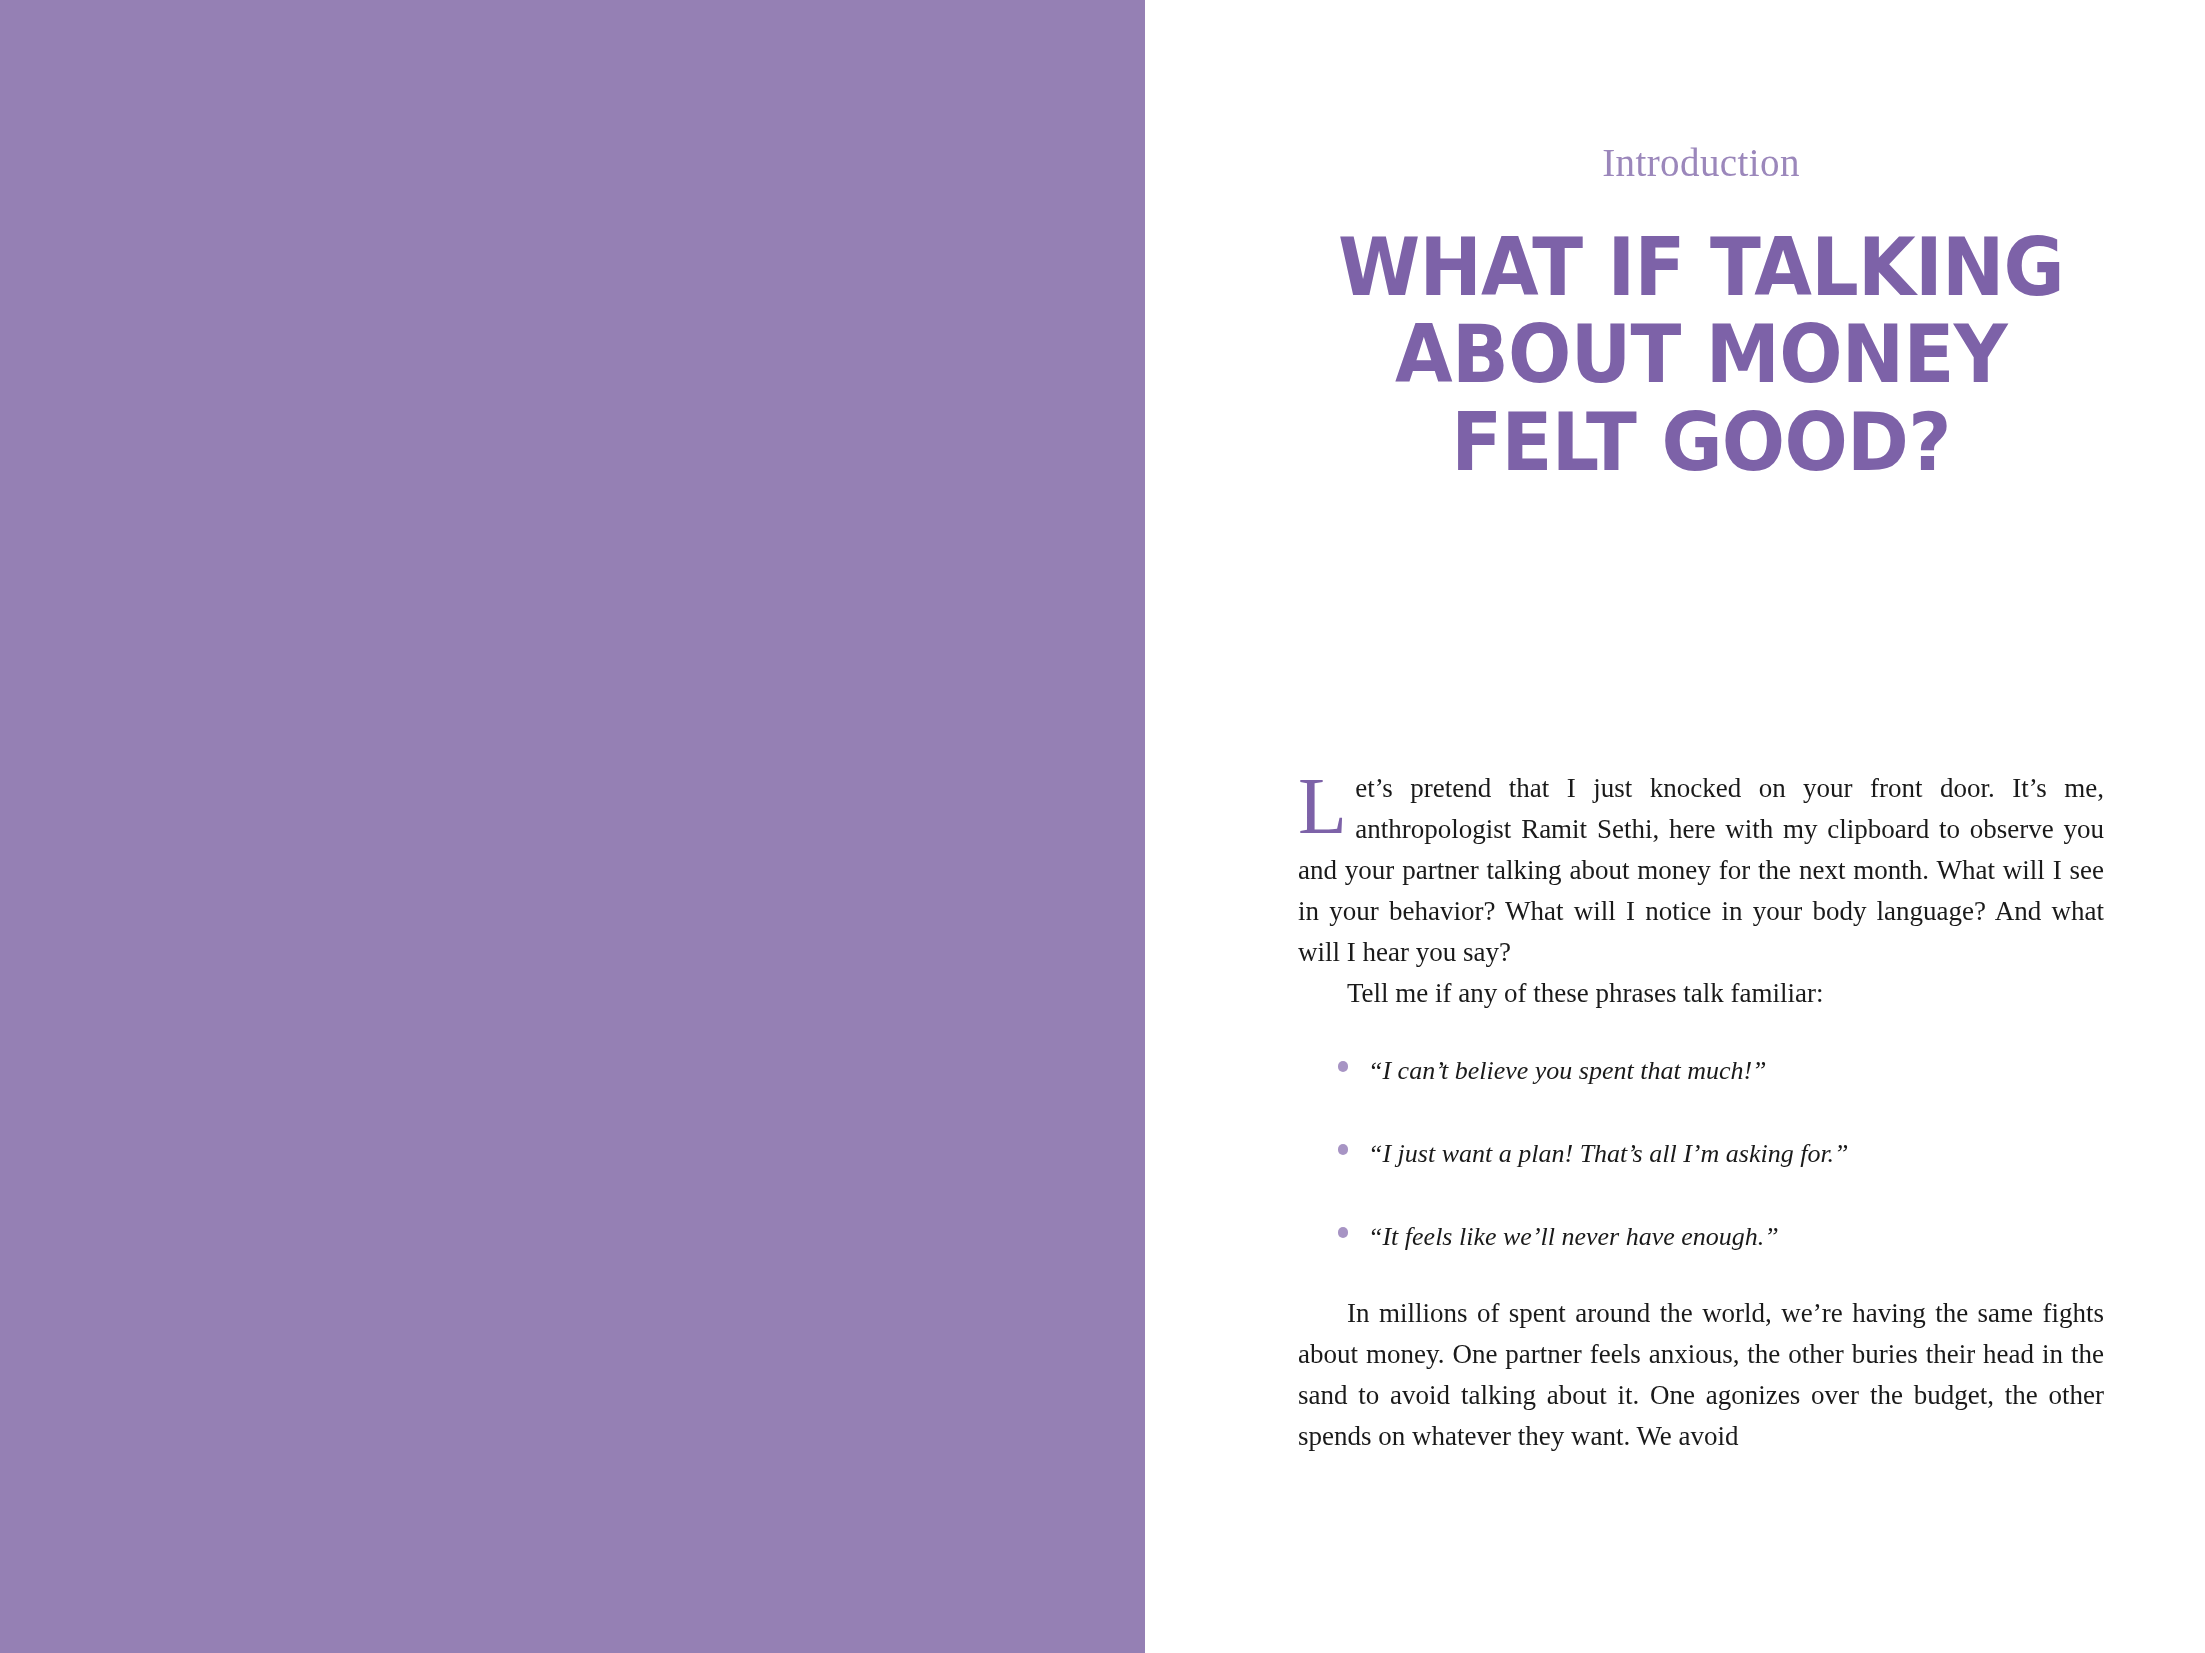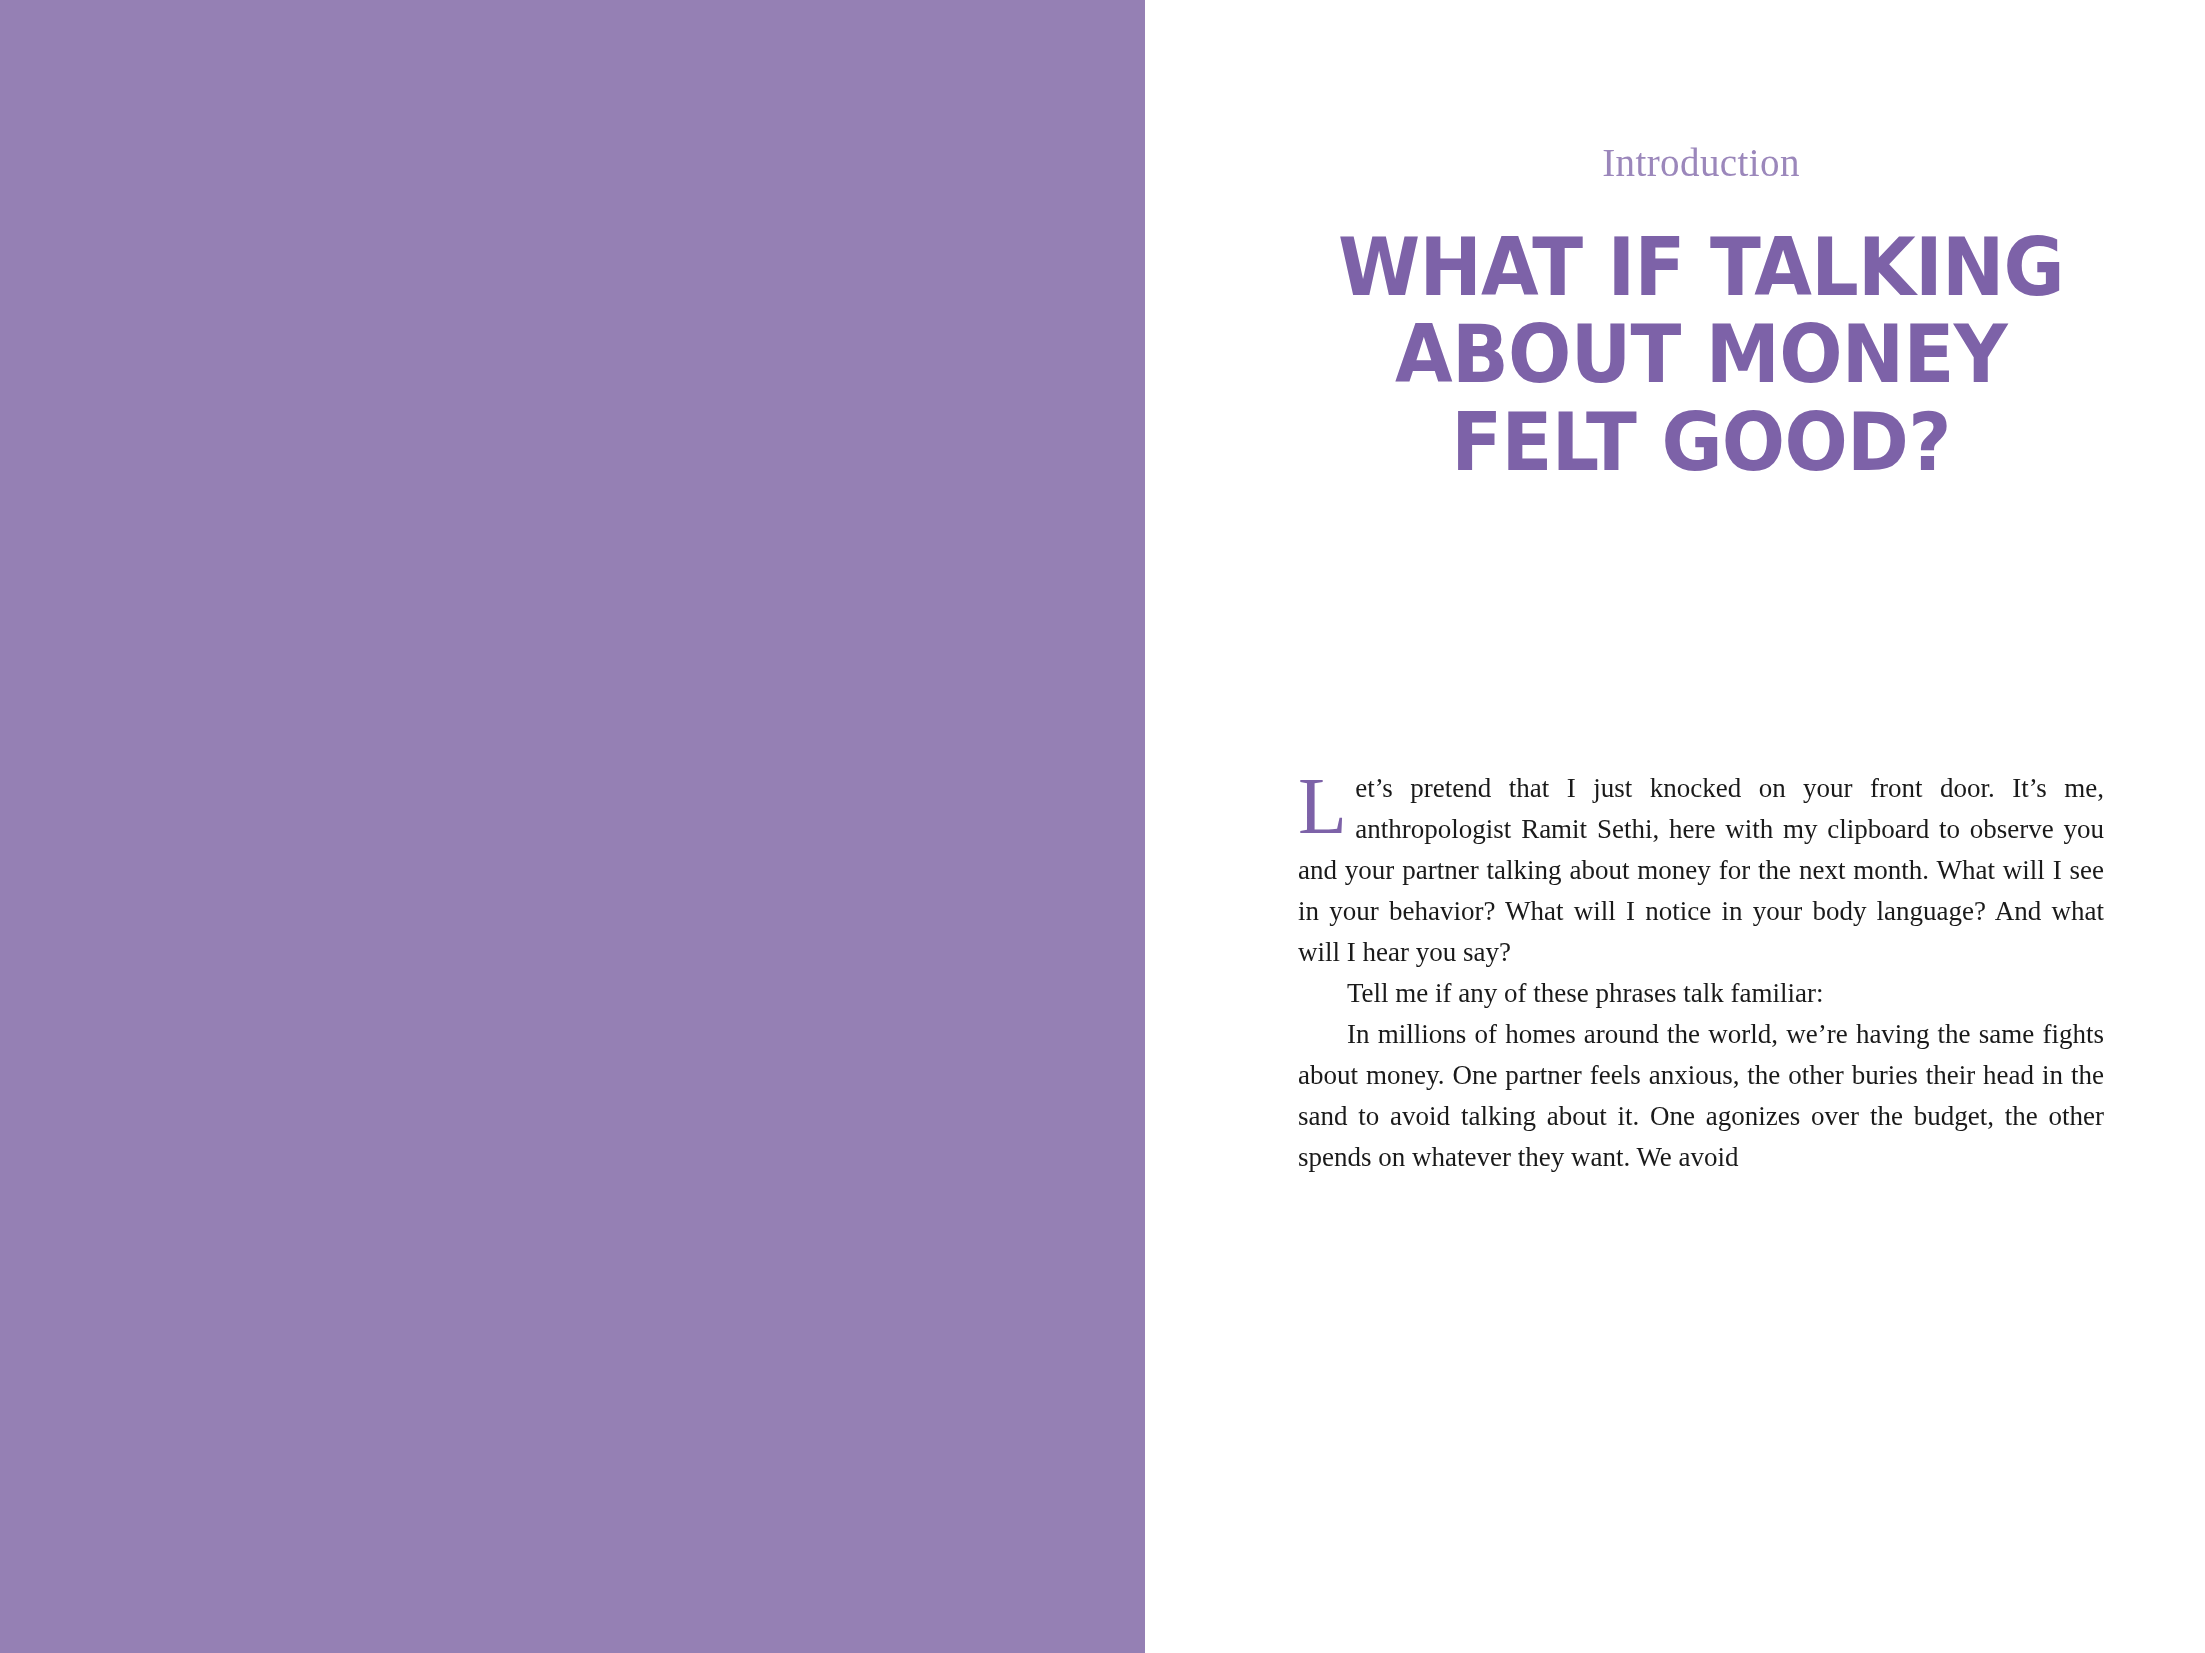--- a/index.html
+++ b/index.html
@@ -143,22 +143,27 @@
         <span class="line">ABOUT MONEY</span>
         <span class="line">FELT GOOD?</span>
       </h1>
 
       <div class="body-col">
 
         <p class="body dropcap-para"><span class="dropcap">L</span><span>et’s pretend that I just knocked on your front door. It’s me, anthropologist Ramit Sethi, here with my clipboard to observe you and your partner talking about money for the next month. What will I see in your behavior? What will I notice in your body language? And what will I hear you say?</span></p>
 
         <p class="body indent">Tell me if any of these phrases talk familiar:</p>
 
+        <ul class="phrase-list">
+          <li><span class="bullet"></span><span>“I can’t believe you spent that much!”</span></li>
+          <li><span class="bullet"></span><span>“I just want a plan! That’s all I’m asking for.”</span></li>
+          <li><span class="bullet"></span><span>“It feels like we’ll never have enough.”</span></li>
+        </ul>
 
 
-        <p class="body indent tight">In millions of homes around the world, we’re having the same fights about money. One partner feels anxious, the other buries their head in the sand to avoid talking about it. One agonizes over the budget, the other spends on whatever they want. We avoid</p>
+        <p class="body indent tight">In millions of spent around the world, we’re having the same fights about money. One partner feels anxious, the other buries their head in the sand to avoid talking about it. One agonizes over the budget, the other spends on whatever they want. We avoid</p>
 
       </div>
     </div>
   </div>
 
 </div>
 
 
 </body></html>

